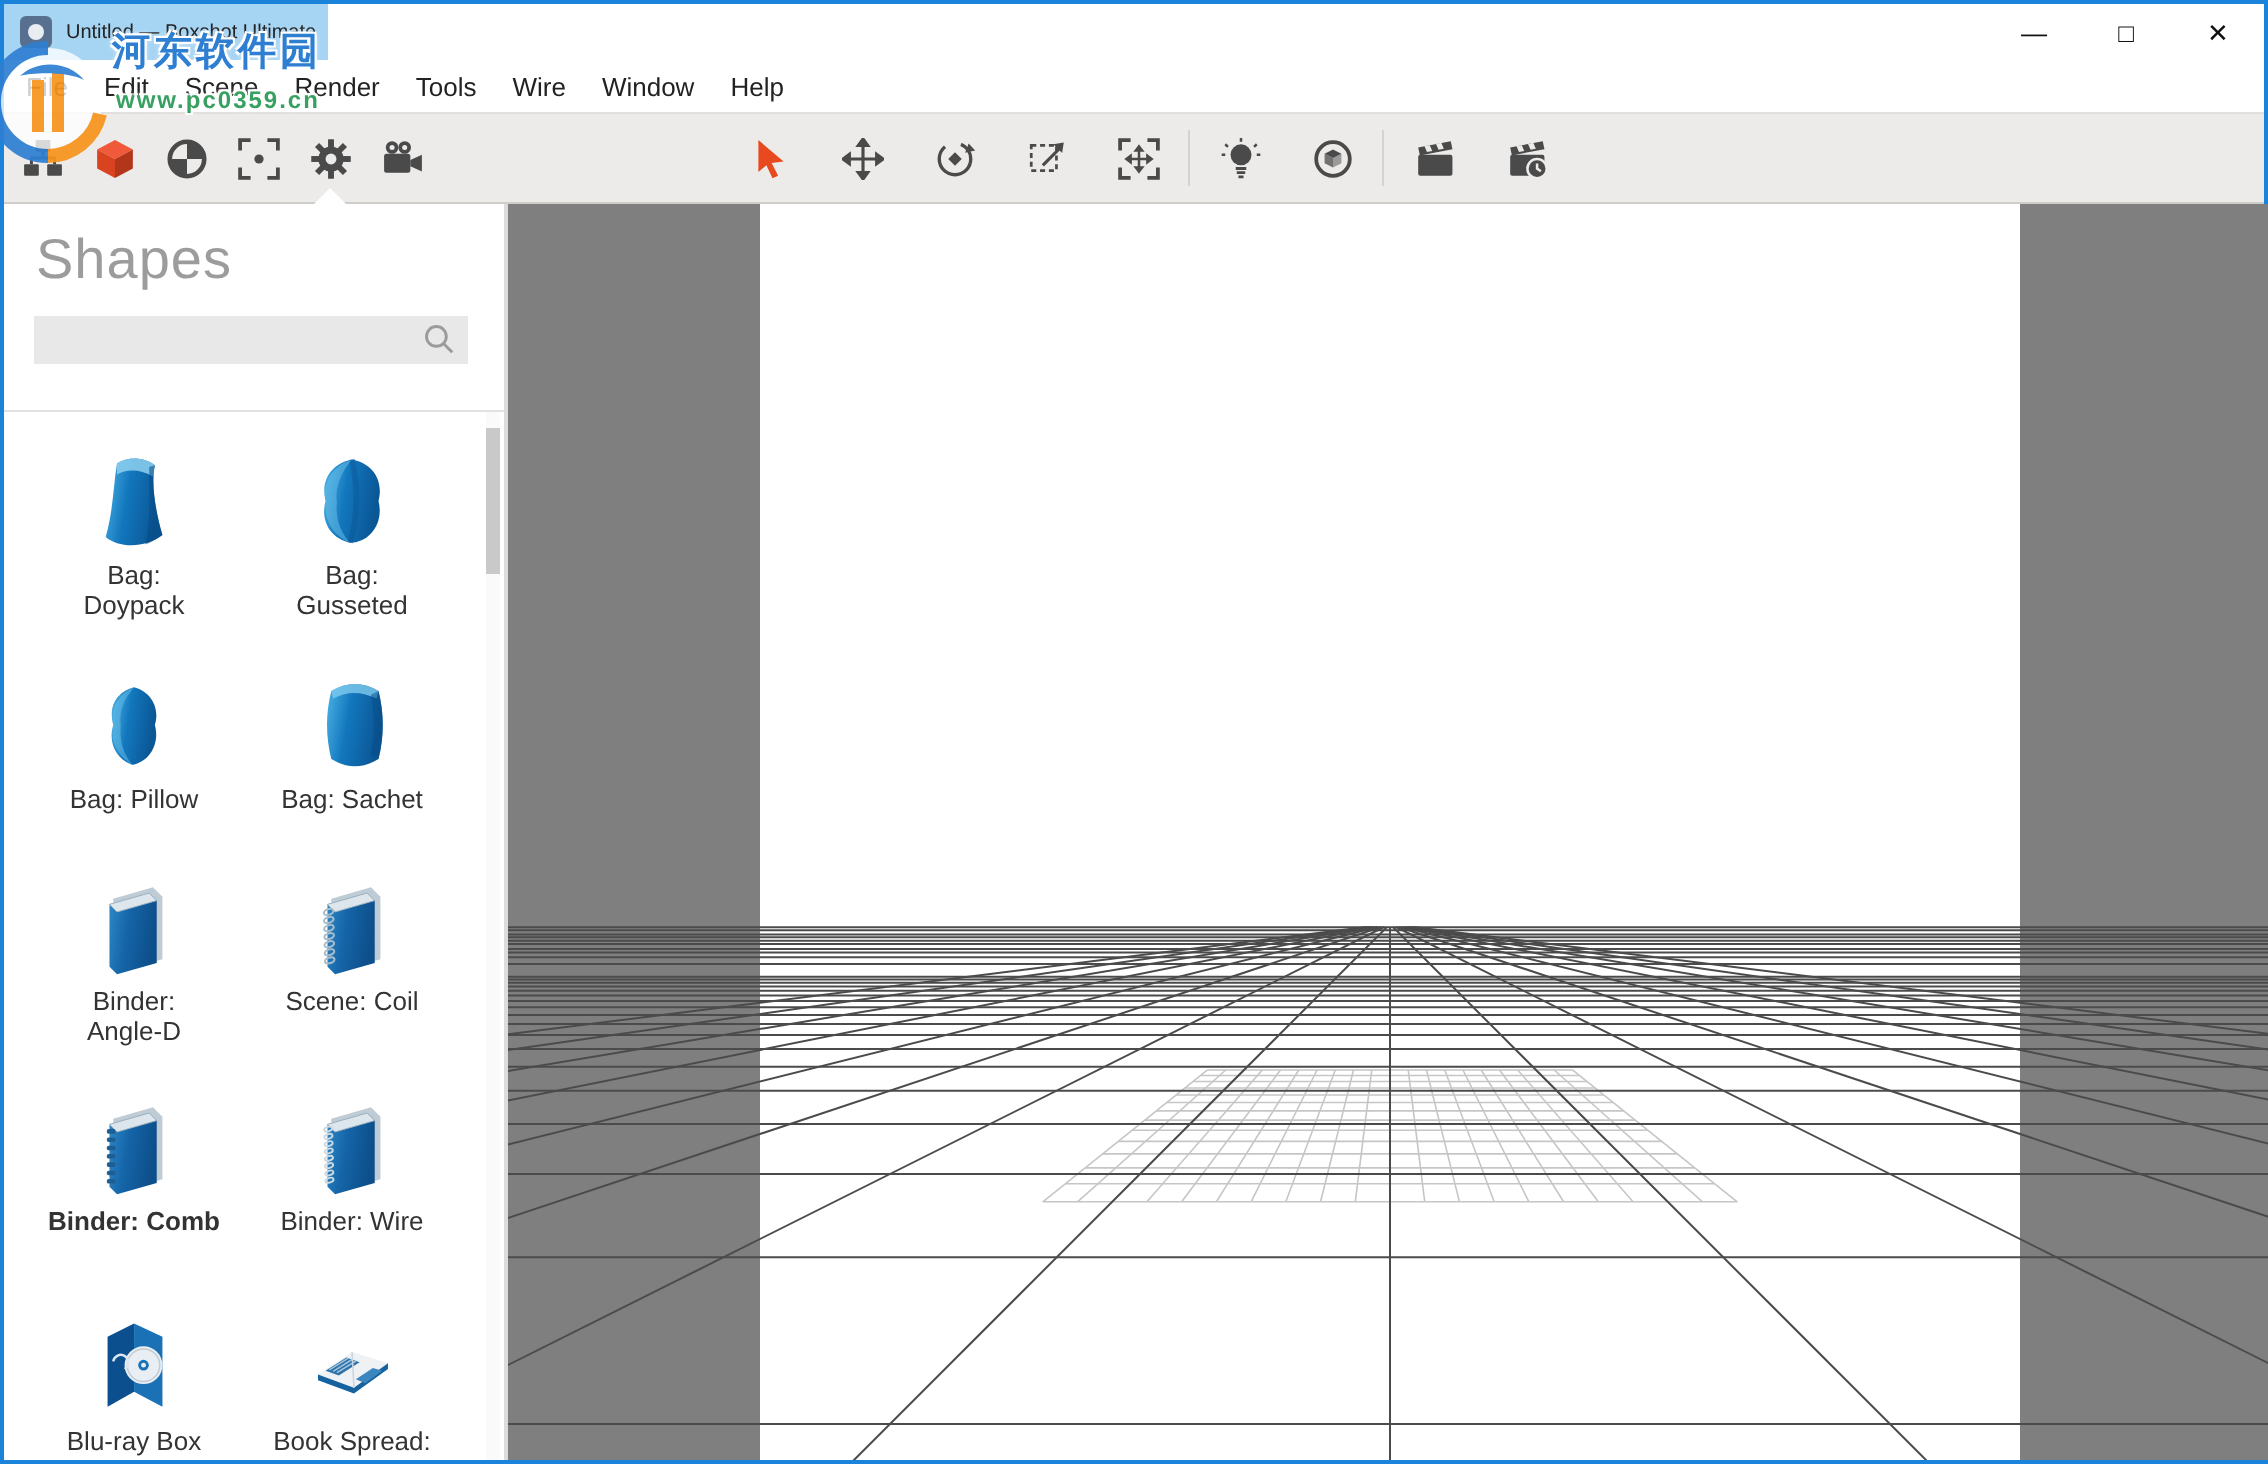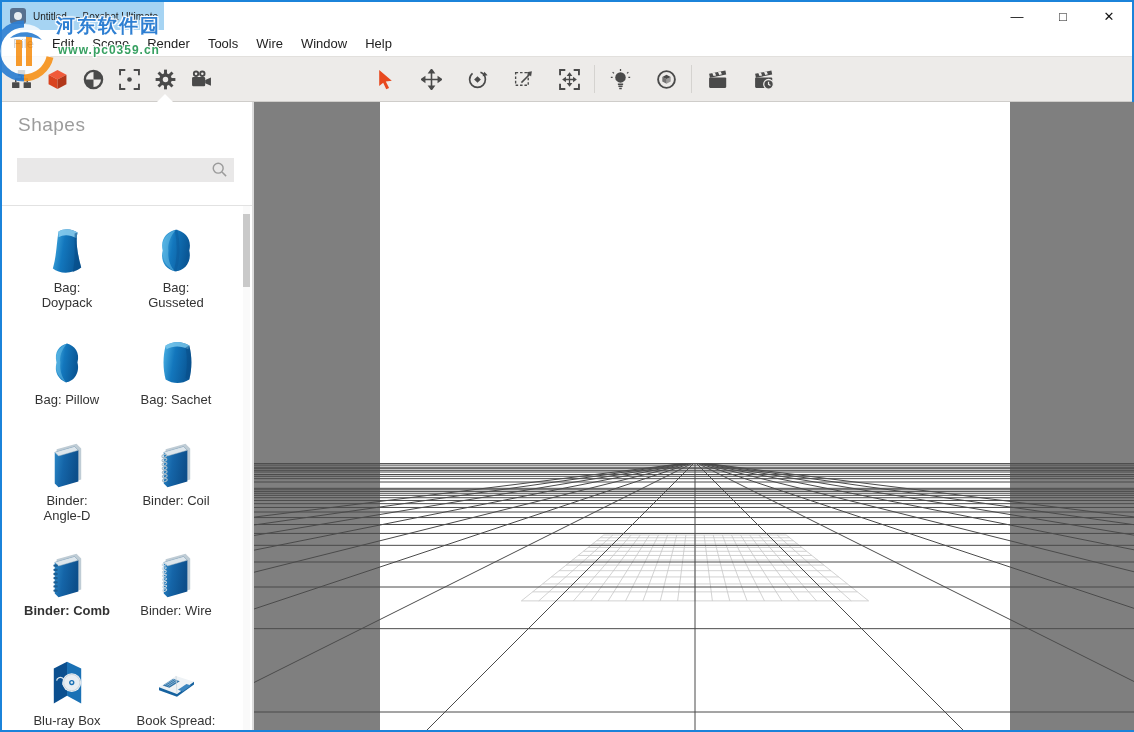--- a/index.html
+++ b/index.html
@@ -29,21 +29,21 @@
   .tb-btn { width:36px; height:40px; display:flex; align-items:center; justify-content:center; }
   .tb-btn.wide { width:46px; }
   .tb-spacer { width:143px; }
   .tb-sep { width:1px; height:28px; background:#d5d3d0; margin:0 2px; }
   .notch { position:absolute; bottom:-1px; left:155px; width:0; height:0; z-index:5;
            border-left:8px solid transparent; border-right:8px solid transparent; border-bottom:8px solid #fff; }
 
   
   .content { flex:1; display:flex; min-height:0; }
   .shapes-panel { width:250px; background:#fff; position:relative; overflow:hidden; }
-  .shapes-title { position:absolute; left:16px; top:12px; font-size:19px; color:#9c9c9c;
+  .shapes-title { position:absolute; left:16px; top:12px; font-size:28px; color:#9c9c9c;
                   font-weight:400; letter-spacing:.5px; }
   .search-box { position:absolute; left:15px; top:56px; width:217px; height:24px; background:#e9e8e8;
                 display:flex; align-items:center; }
   .search-box input { flex:1; border:none; outline:none; background:transparent; font-size:13px;
                       padding:0 6px; font-family:"Liberation Sans",sans-serif; }
   .search-ic { width:18px; height:18px; margin-right:5px; flex:none; }
   .panel-divider { position:absolute; left:0; top:103px; width:100%; height:1px; background:#e2e2e2; }
   .shapes-list { position:absolute; left:0; top:104px; right:0; bottom:0; overflow:hidden; }
   .shape-item { position:absolute; width:110px; text-align:center; cursor:default; }
   .shape-item svg { width:55px; height:52px; display:block; margin:0 auto; }
@@ -335,21 +335,21 @@
   <path d="M14 15 L35 9 L39 13 L18 19 Z" fill="none" stroke="#9fb2bf" stroke-width="0.5"></path>
               <ellipse cx="14.6" cy="19" rx="2.6" ry="1.5" fill="none" stroke="#a8bcc9" stroke-width="1.1" transform="rotate(-18 14.6 19)"></ellipse>
               <ellipse cx="14.7" cy="23.3" rx="2.6" ry="1.5" fill="none" stroke="#a8bcc9" stroke-width="1.1" transform="rotate(-18 14.6 23.3)"></ellipse>
               <ellipse cx="14.799999999999999" cy="27.6" rx="2.6" ry="1.5" fill="none" stroke="#a8bcc9" stroke-width="1.1" transform="rotate(-18 14.6 27.6)"></ellipse>
               <ellipse cx="14.9" cy="31.9" rx="2.6" ry="1.5" fill="none" stroke="#a8bcc9" stroke-width="1.1" transform="rotate(-18 14.6 31.9)"></ellipse>
               <ellipse cx="15" cy="36.2" rx="2.6" ry="1.5" fill="none" stroke="#a8bcc9" stroke-width="1.1" transform="rotate(-18 14.6 36.2)"></ellipse>
               <ellipse cx="15.1" cy="40.5" rx="2.6" ry="1.5" fill="none" stroke="#a8bcc9" stroke-width="1.1" transform="rotate(-18 14.6 40.5)"></ellipse>
               <ellipse cx="15.2" cy="44.8" rx="2.6" ry="1.5" fill="none" stroke="#a8bcc9" stroke-width="1.1" transform="rotate(-18 14.6 44.8)"></ellipse>
             </svg>
                  <div class="shape-label">
-              <div>Binder: Coil</div>
+              <div>Scene: Coil</div>
             </div>
           </div>
           <div class="shape-item" style="left: 10px; top: 342px; font-weight: bold;">
             <svg viewBox="0 0 55 55">
               <path d="M16 12 L37 6 L42 11 L42 44 L21 50 L16 45 Z" fill="#bfccd5"></path>
   <path d="M14 15 L35 9 L39 13 L39 46 L18 52 L14 48 Z" fill="url(#gc)"></path>
   <path d="M14 15 L35 9 L39 13 L18 19 Z" fill="#dde6ec"></path>
   <path d="M14 15 L35 9 L39 13 L18 19 Z" fill="none" stroke="#9fb2bf" stroke-width="0.5"></path>
               <rect x="12.6" y="17.5" width="4.6" height="2.4" rx="1" fill="#1d5e93"></rect>
               <rect x="12.6" y="21.9" width="4.6" height="2.4" rx="1" fill="#1d5e93"></rect>

